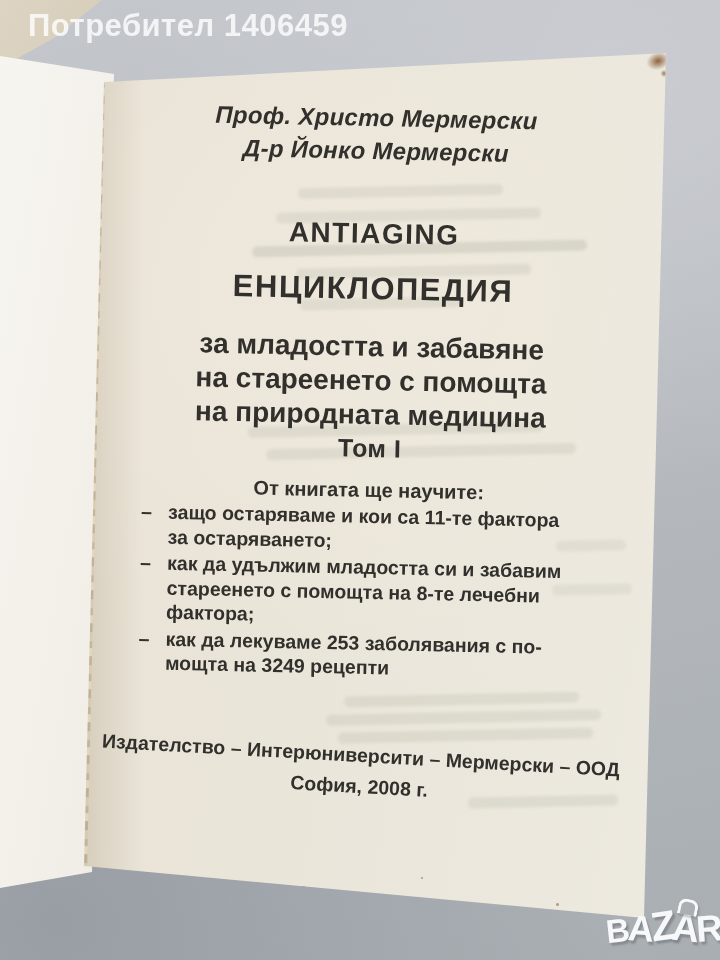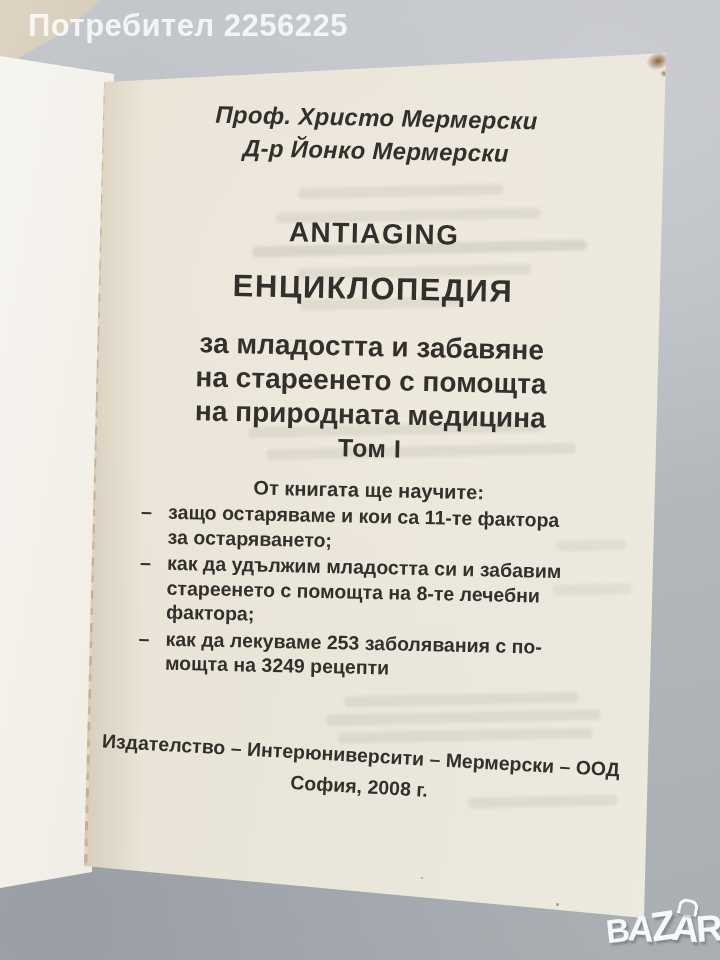--- a/index.html
+++ b/index.html
@@ -184,21 +184,21 @@
       </div>
     </div>
   </div>
 
   <div class="publisher">
     <div>Издателство – Интерюниверсити – Мермерски – ООД</div>
     <div>София, 2008 г.</div>
   </div>
 </div>
 
-<div class="abs wm-user">Потребител 2256225</div>
+<div class="abs wm-user">Потребител 1406459</div>
 
 <div class="abs bazar">
   <span class="lt b1">B</span>
   <span class="lt b2">A</span>
   <span class="lt b3">Z</span>
   <span class="lt b4"><i class="bag-handle"></i><span>A</span></span>
   <span class="lt b5">R</span>
 </div>
 
 </body></html>

